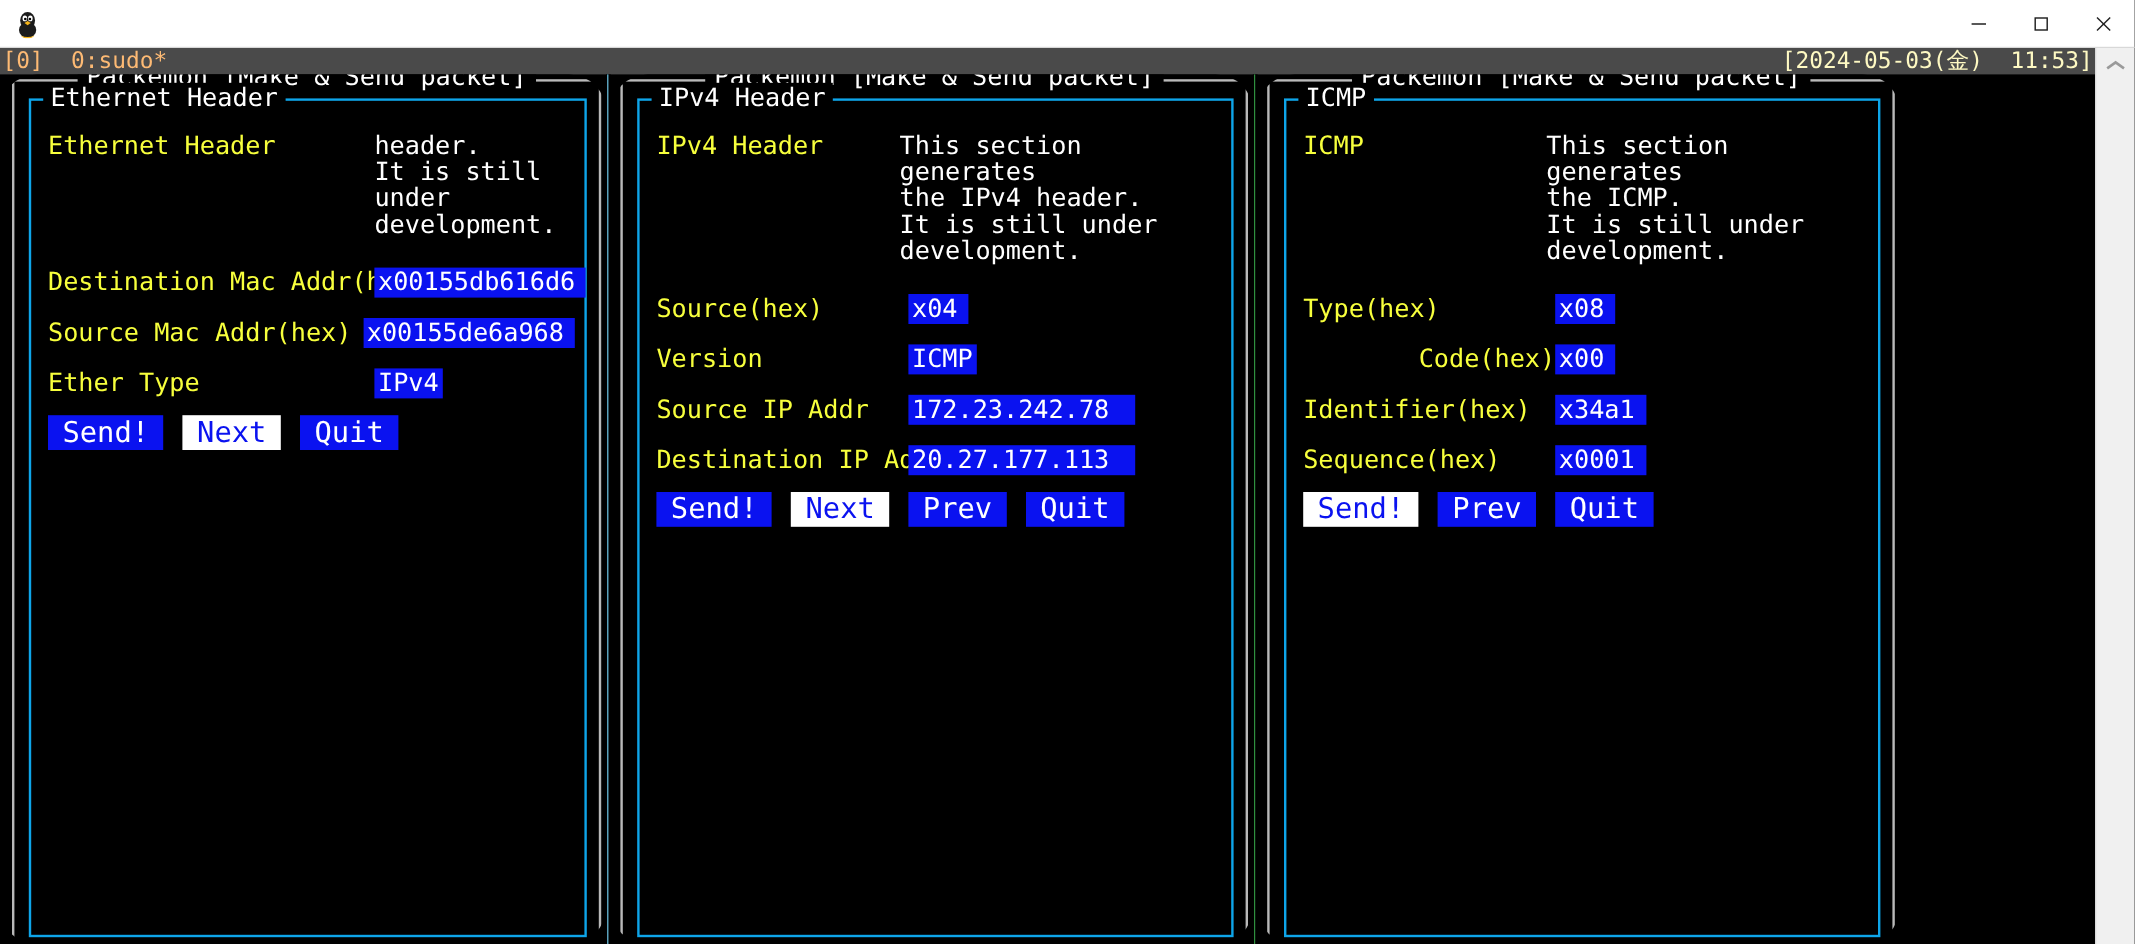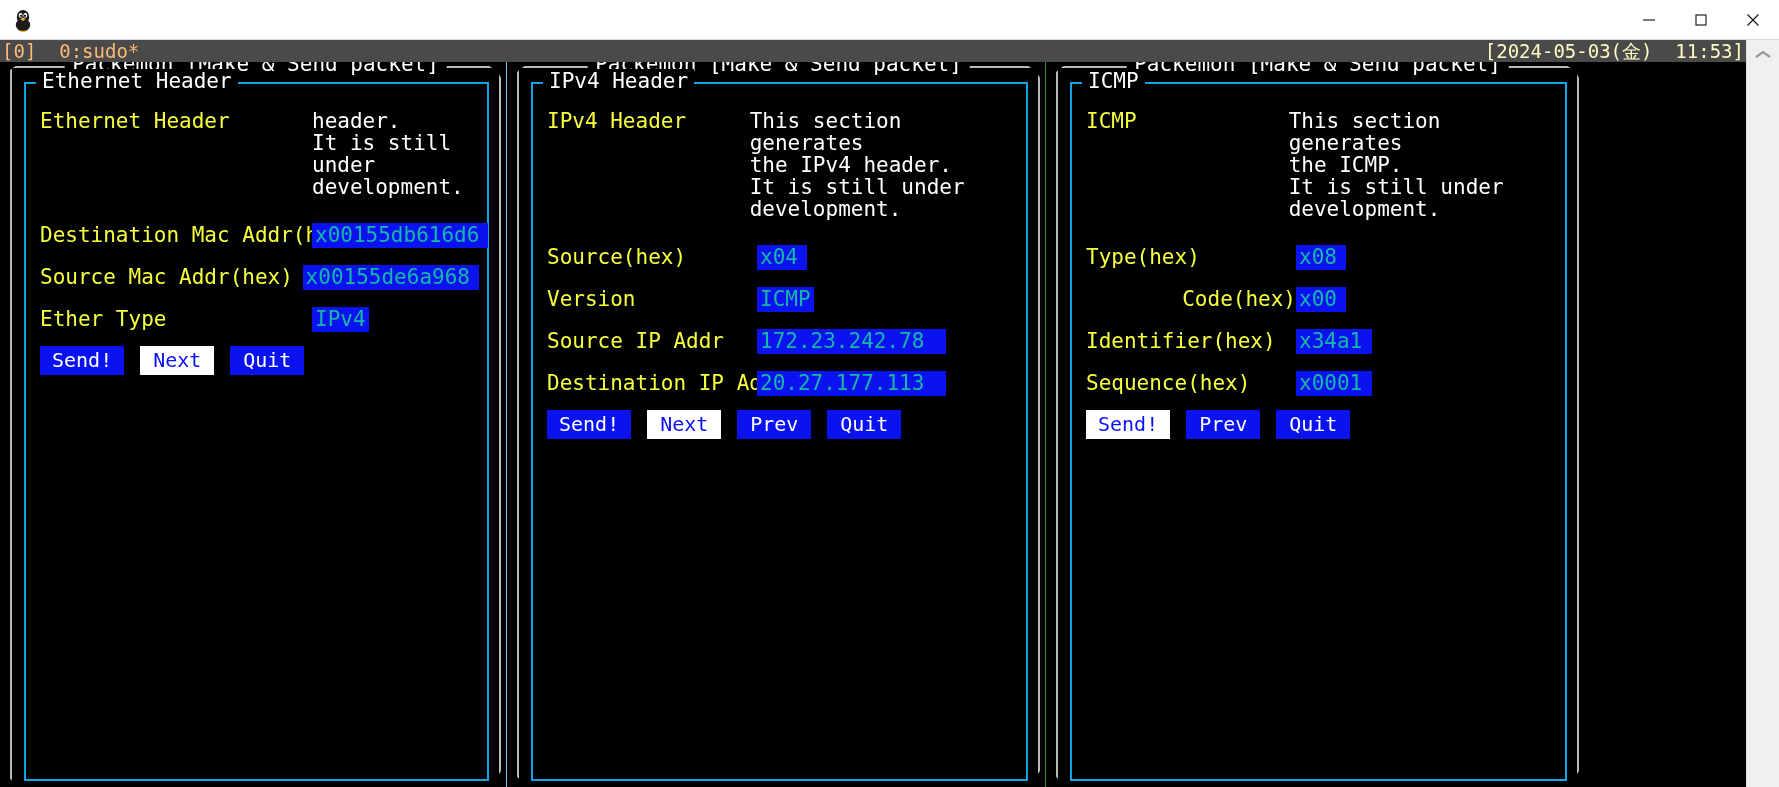--- a/index.html
+++ b/index.html
@@ -175,38 +175,38 @@
     height: 42px;
   }
   .field-label {
     color: #f7ff3c;
     font-size: 21px;
     line-height: 22px;
     white-space: nowrap;
   }
   .field-value {
     background: #0a12f0;
-    color: #14b8a6;
+    color: #ffffff;
     font-size: 21px;
     line-height: 23px;
     padding: 1px 3px;
     white-space: pre;
     box-sizing: border-box;
     display: inline-block;
   }
   .btn-row {
     display: flex;
     align-items: center;
     height: 40px;
     gap: 16px;
   }
   .tui-btn {
     background: #0a12f0;
     color: #ffffff;
-    font-size: 20px;
+    font-size: 24px;
     line-height: 25px;
     padding: 2px 12px;
     white-space: pre;
     box-sizing: border-box;
     text-align: center;
   }
   .tui-btn.focused {
     background: #ffffff;
     color: #0a12f0;
   }

